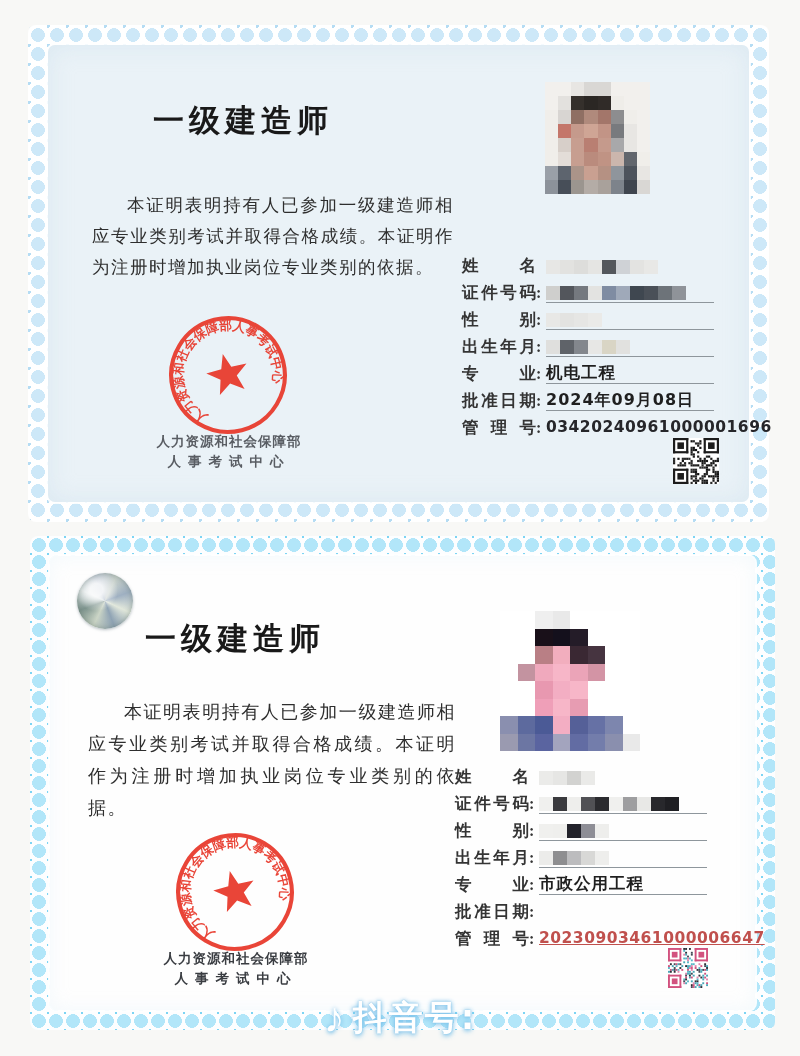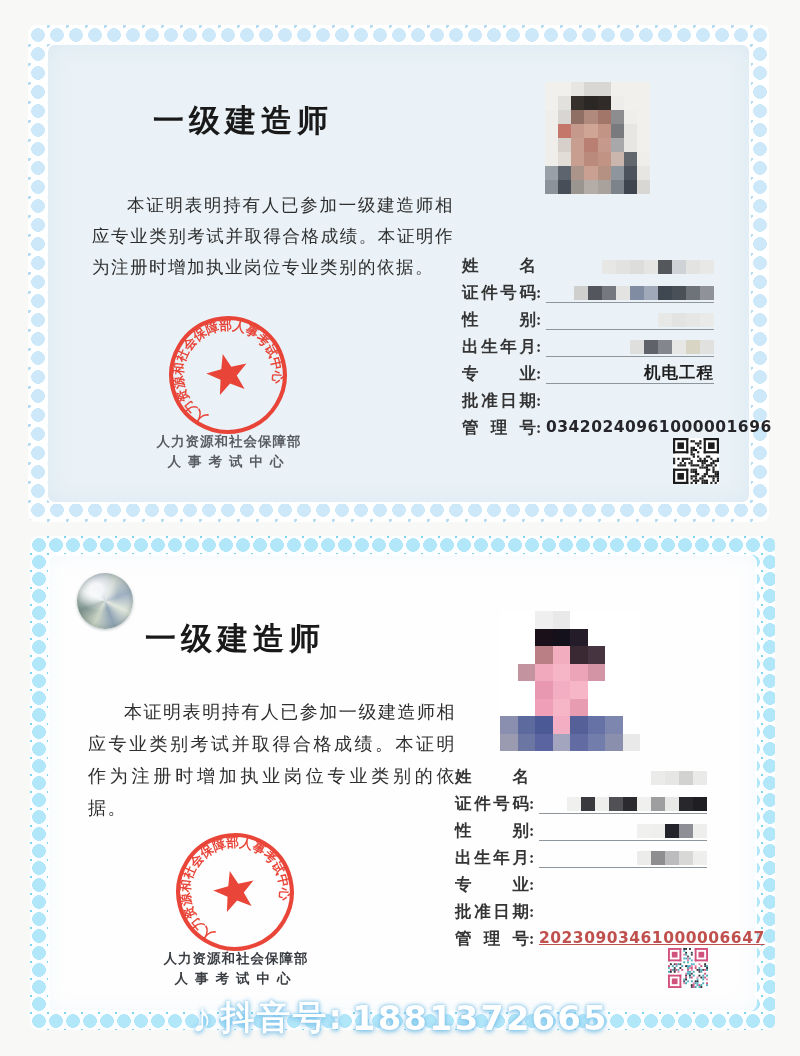--- a/index.html
+++ b/index.html
@@ -33,21 +33,21 @@
   .seal-caption{position:absolute;text-align:center;}
   .seal-caption .l1{font-size:13.5px;font-weight:bold;letter-spacing:1px;display:block;}
   .seal-caption .l2{font-size:13.5px;font-weight:bold;letter-spacing:7px;display:block;margin-top:2px;}
   .cap1{color:#595d63;}
   .cap2{color:#3a3d42;}
   .fields{position:absolute;}
   .frow{height:27px;display:flex;align-items:flex-end;}
   .flabel{display:inline-block;width:74px;text-align:justify;text-align-last:justify;
           font-size:16.5px;font-weight:600;color:#343434;line-height:20px;}
   .fcolon{width:10px;font-size:16px;font-weight:600;color:#343434;line-height:20px;}
-  .fval{position:relative;width:168px;text-align:right;font-size:16px;color:#1f1f1f;
+  .fval{position:relative;width:168px;text-align:left;font-size:16px;color:#1f1f1f;
         line-height:21px;letter-spacing:1px;font-weight:600;
         font-family:"DejaVu Sans","Liberation Sans",sans-serif;height:21px;}
   .fval.serif{font-family:"Liberation Serif","DejaVu Serif",serif;font-size:16.5px;}
   .fval.ul{border-bottom:1.2px solid #8e969c;}
   .fval.num{width:200px;text-align:left;font-size:15.5px;letter-spacing:.5px;font-weight:700;}
   .mblock{display:inline-block;width:14px;height:14px;vertical-align:bottom;margin-bottom:2px;}
   .qr{position:absolute;}
   .sticker{position:absolute;border-radius:50%;
     background:
       radial-gradient(circle at 35% 30%, rgba(255,255,255,.85) 0 12%, transparent 40%),
@@ -173,20 +173,21 @@
         <span class="fval ul"><i class="mblock" style="background: rgb(223, 223, 221);"></i><i class="mblock" style="background: rgb(95, 99, 105);"></i><i class="mblock" style="background: rgb(131, 135, 141);"></i><i class="mblock" style="background: rgb(231, 231, 229);"></i><i class="mblock" style="background: rgb(217, 213, 197);"></i><i class="mblock" style="background: rgb(225, 225, 223);"></i></span>
       </div>
       <div class="frow">
         <span class="flabel">专业</span>
         <span class="fcolon">:</span>
         <span class="fval ul serif">机电工程</span>
       </div>
       <div class="frow">
         <span class="flabel">批准日期</span>
         <span class="fcolon">:</span>
+        <span class="fval ul">2024年09月08日</span>
       </div>
       <div class="frow">
         <span class="flabel">管理号</span>
         <span class="fcolon">:</span>
         <span class="fval num" style="color: rgb(38, 38, 42);">03420240961000001696</span>
       </div>
     </div>
 
   <svg class="qr" style="left:645px;top:413px;" width="46" height="46" viewBox="0 0 21 21">
       <rect x="0" y="0" width="21" height="21" fill="#ffffff"></rect>
@@ -434,20 +435,21 @@
         <span class="fval ul"><i class="mblock" style="background: rgb(240, 240, 238);"></i><i class="mblock" style="background: rgb(239, 239, 237);"></i><i class="mblock" style="background: rgb(35, 35, 43);"></i><i class="mblock" style="background: rgb(142, 142, 150);"></i><i class="mblock" style="background: rgb(238, 238, 236);"></i></span>
       </div>
       <div class="frow">
         <span class="flabel">出生年月</span>
         <span class="fcolon">:</span>
         <span class="fval ul"><i class="mblock" style="background: rgb(236, 236, 234);"></i><i class="mblock" style="background: rgb(142, 142, 144);"></i><i class="mblock" style="background: rgb(188, 188, 190);"></i><i class="mblock" style="background: rgb(216, 216, 214);"></i><i class="mblock" style="background: rgb(238, 238, 236);"></i></span>
       </div>
       <div class="frow">
         <span class="flabel">专业</span>
         <span class="fcolon">:</span>
+        <span class="fval ul serif">市政公用工程</span>
       </div>
       <div class="frow">
         <span class="flabel">批准日期</span>
         <span class="fcolon">:</span>
       </div>
       <div class="frow">
         <span class="flabel">管理号</span>
         <span class="fcolon">:</span>
         <span class="fval num" style="color: rgb(192, 80, 77); text-decoration: underline;">20230903461000006647</span>
       </div>
@@ -586,14 +588,13 @@
       <rect x="13" y="20" width="1" height="1" fill="#d2527f"></rect>
       <rect x="14" y="20" width="1" height="1" fill="#4aa8b8"></rect>
       <rect x="16" y="20" width="1" height="1" fill="#58b7c7"></rect>
       <rect x="17" y="20" width="1" height="1" fill="#2f2f38"></rect>
     </svg>
 </div>
 
 <div class="watermark" style="left:160px;top:990px;width:480px;height:56px;">
   <span class="wm-icon">♪</span>
   <span class="wm-text">抖音号:</span>
-  <span class="wm-text">1881372665</span>
 </div>
 
 </body></html>

